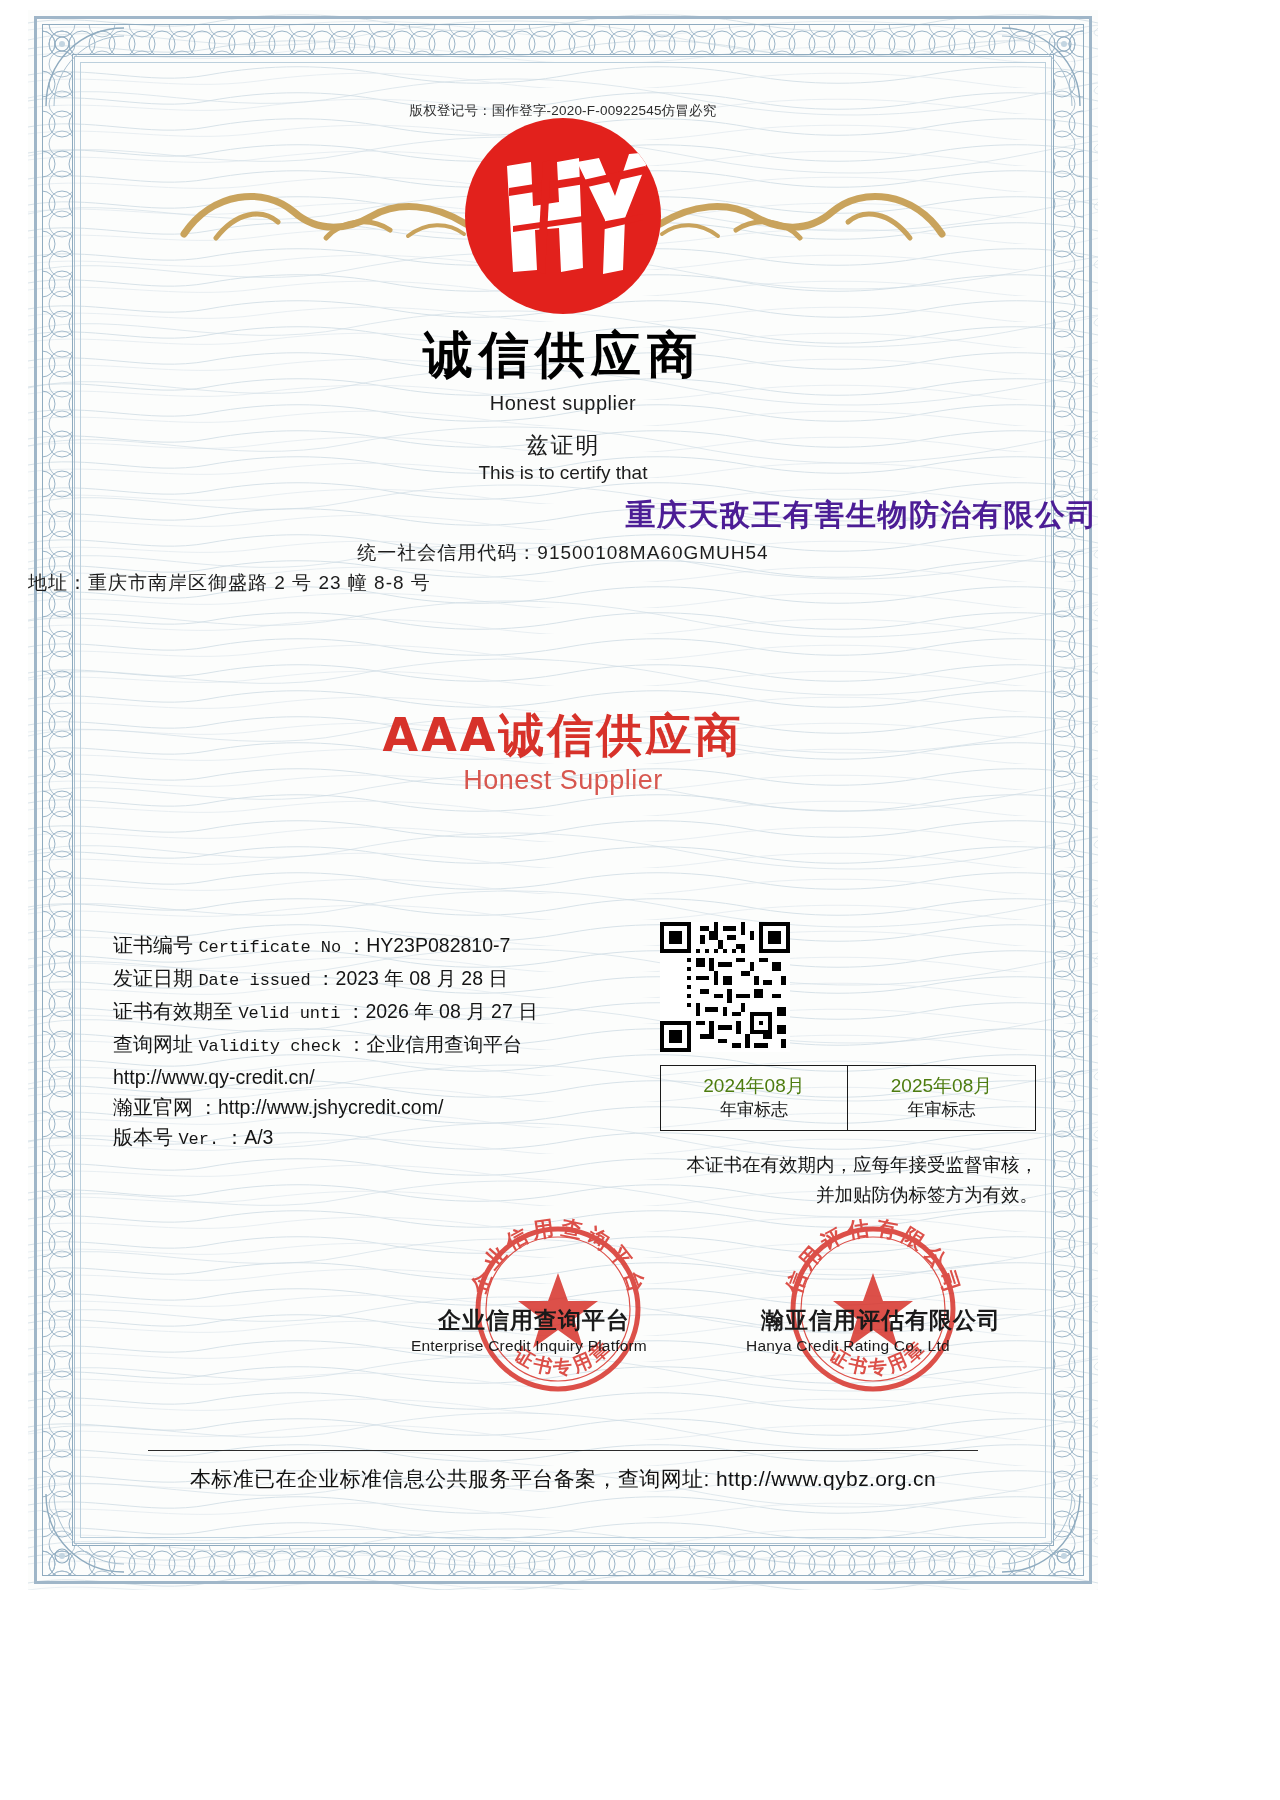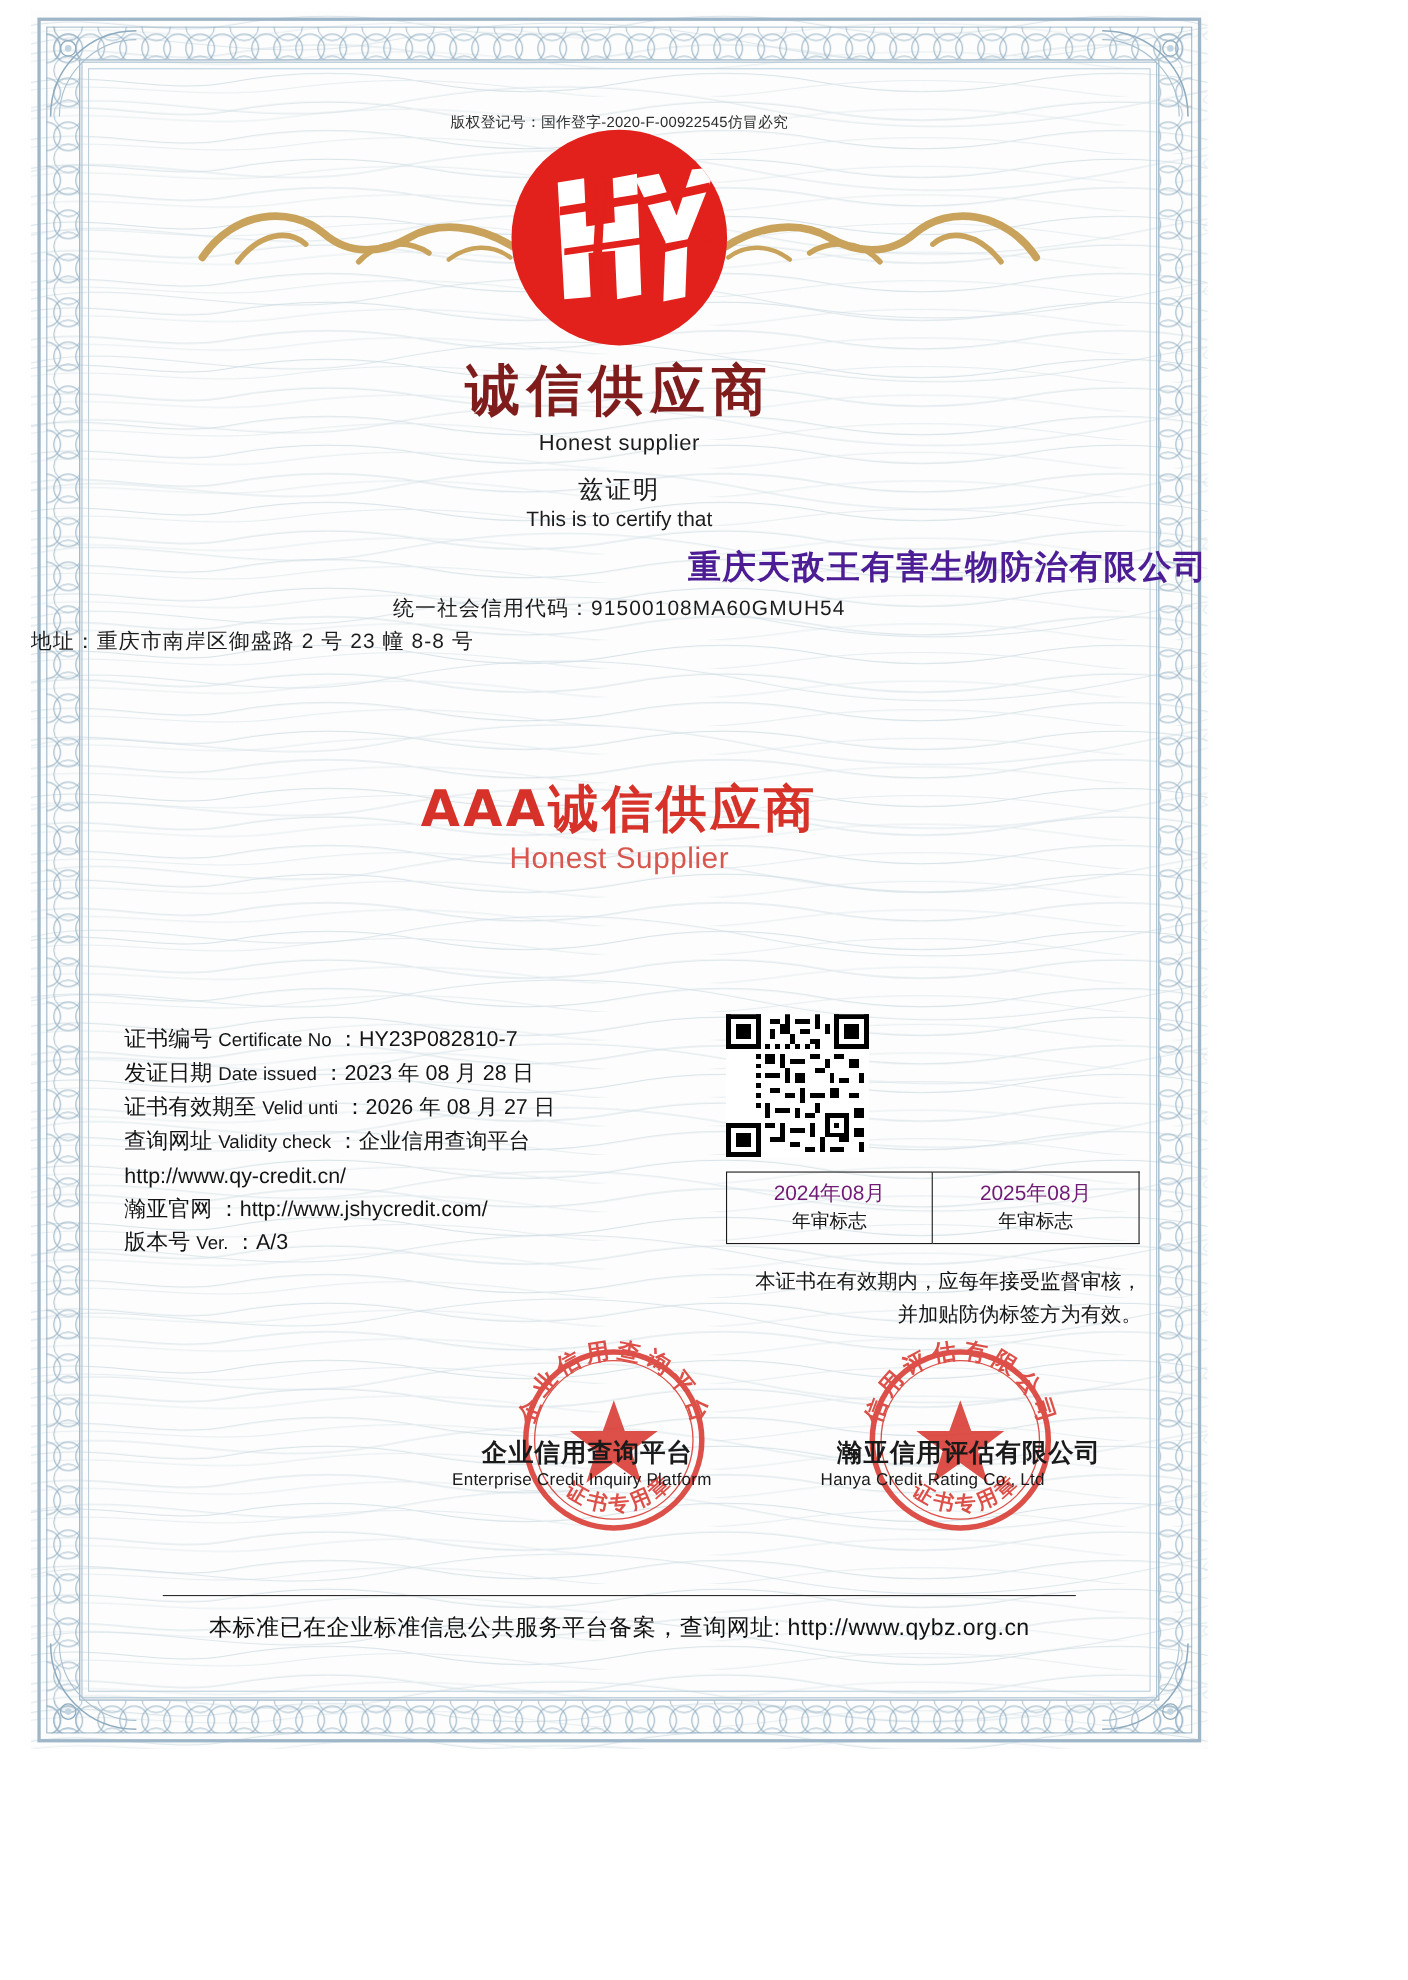--- a/index.html
+++ b/index.html
@@ -111,21 +111,21 @@
   .flourish.right { right: 148px; transform: scaleX(-1); }
 
   .title-cn {
     position: absolute;
     top: 312px;
     width: 100%;
     text-align: center;
     font-size: 50px;
     font-weight: bold;
     letter-spacing: 6px;
-    color: #7f1d1d;
+    color: #000000;
     font-family: "DejaVu Sans", "Liberation Sans", sans-serif;
   }
   .title-en {
     position: absolute;
     top: 382px;
     width: 100%;
     text-align: center;
     font-size: 20px;
     color: #1c1c1c;
     letter-spacing: 0.5px;
@@ -204,21 +204,21 @@
     top: 920px;
     width: 520px;
     color: #141414;
   }
   .detail-row {
     font-size: 19.5px;
     line-height: 30px;
     white-space: nowrap;
   }
   .detail-row .lab-cn { font-size: 20px; }
-  .detail-row .lab-en { font-size: 17px; }
+  .detail-row .lab-en { font-size: 17px; font-family: Liberation Mono, monospace; }
 
   
   .qr-box {
     position: absolute;
     left: 632px;
     top: 912px;
     width: 130px;
     height: 130px;
   }
   .qr-note {
@@ -239,21 +239,21 @@
     gap: 0;
   }
   .year-cell {
     width: 50%;
     border: 1.5px solid #1a1a1a;
     box-sizing: border-box;
     text-align: center;
     padding: 7px 0 9px;
   }
   .year-cell + .year-cell { border-left: none; }
-  .year-cell .y1 { font-size: 19px; line-height: 25px; color: #701a75; }
+  .year-cell .y1 { font-size: 19px; line-height: 25px; color: #4d7c0f; }
   .year-cell .y2 { font-size: 17px; line-height: 23px; color: #141414; }
 
   .annual-note {
     position: absolute;
     left: 628px;
     top: 1140px;
     width: 382px;
     font-size: 18.5px;
     line-height: 30px;
     color: #141414;

